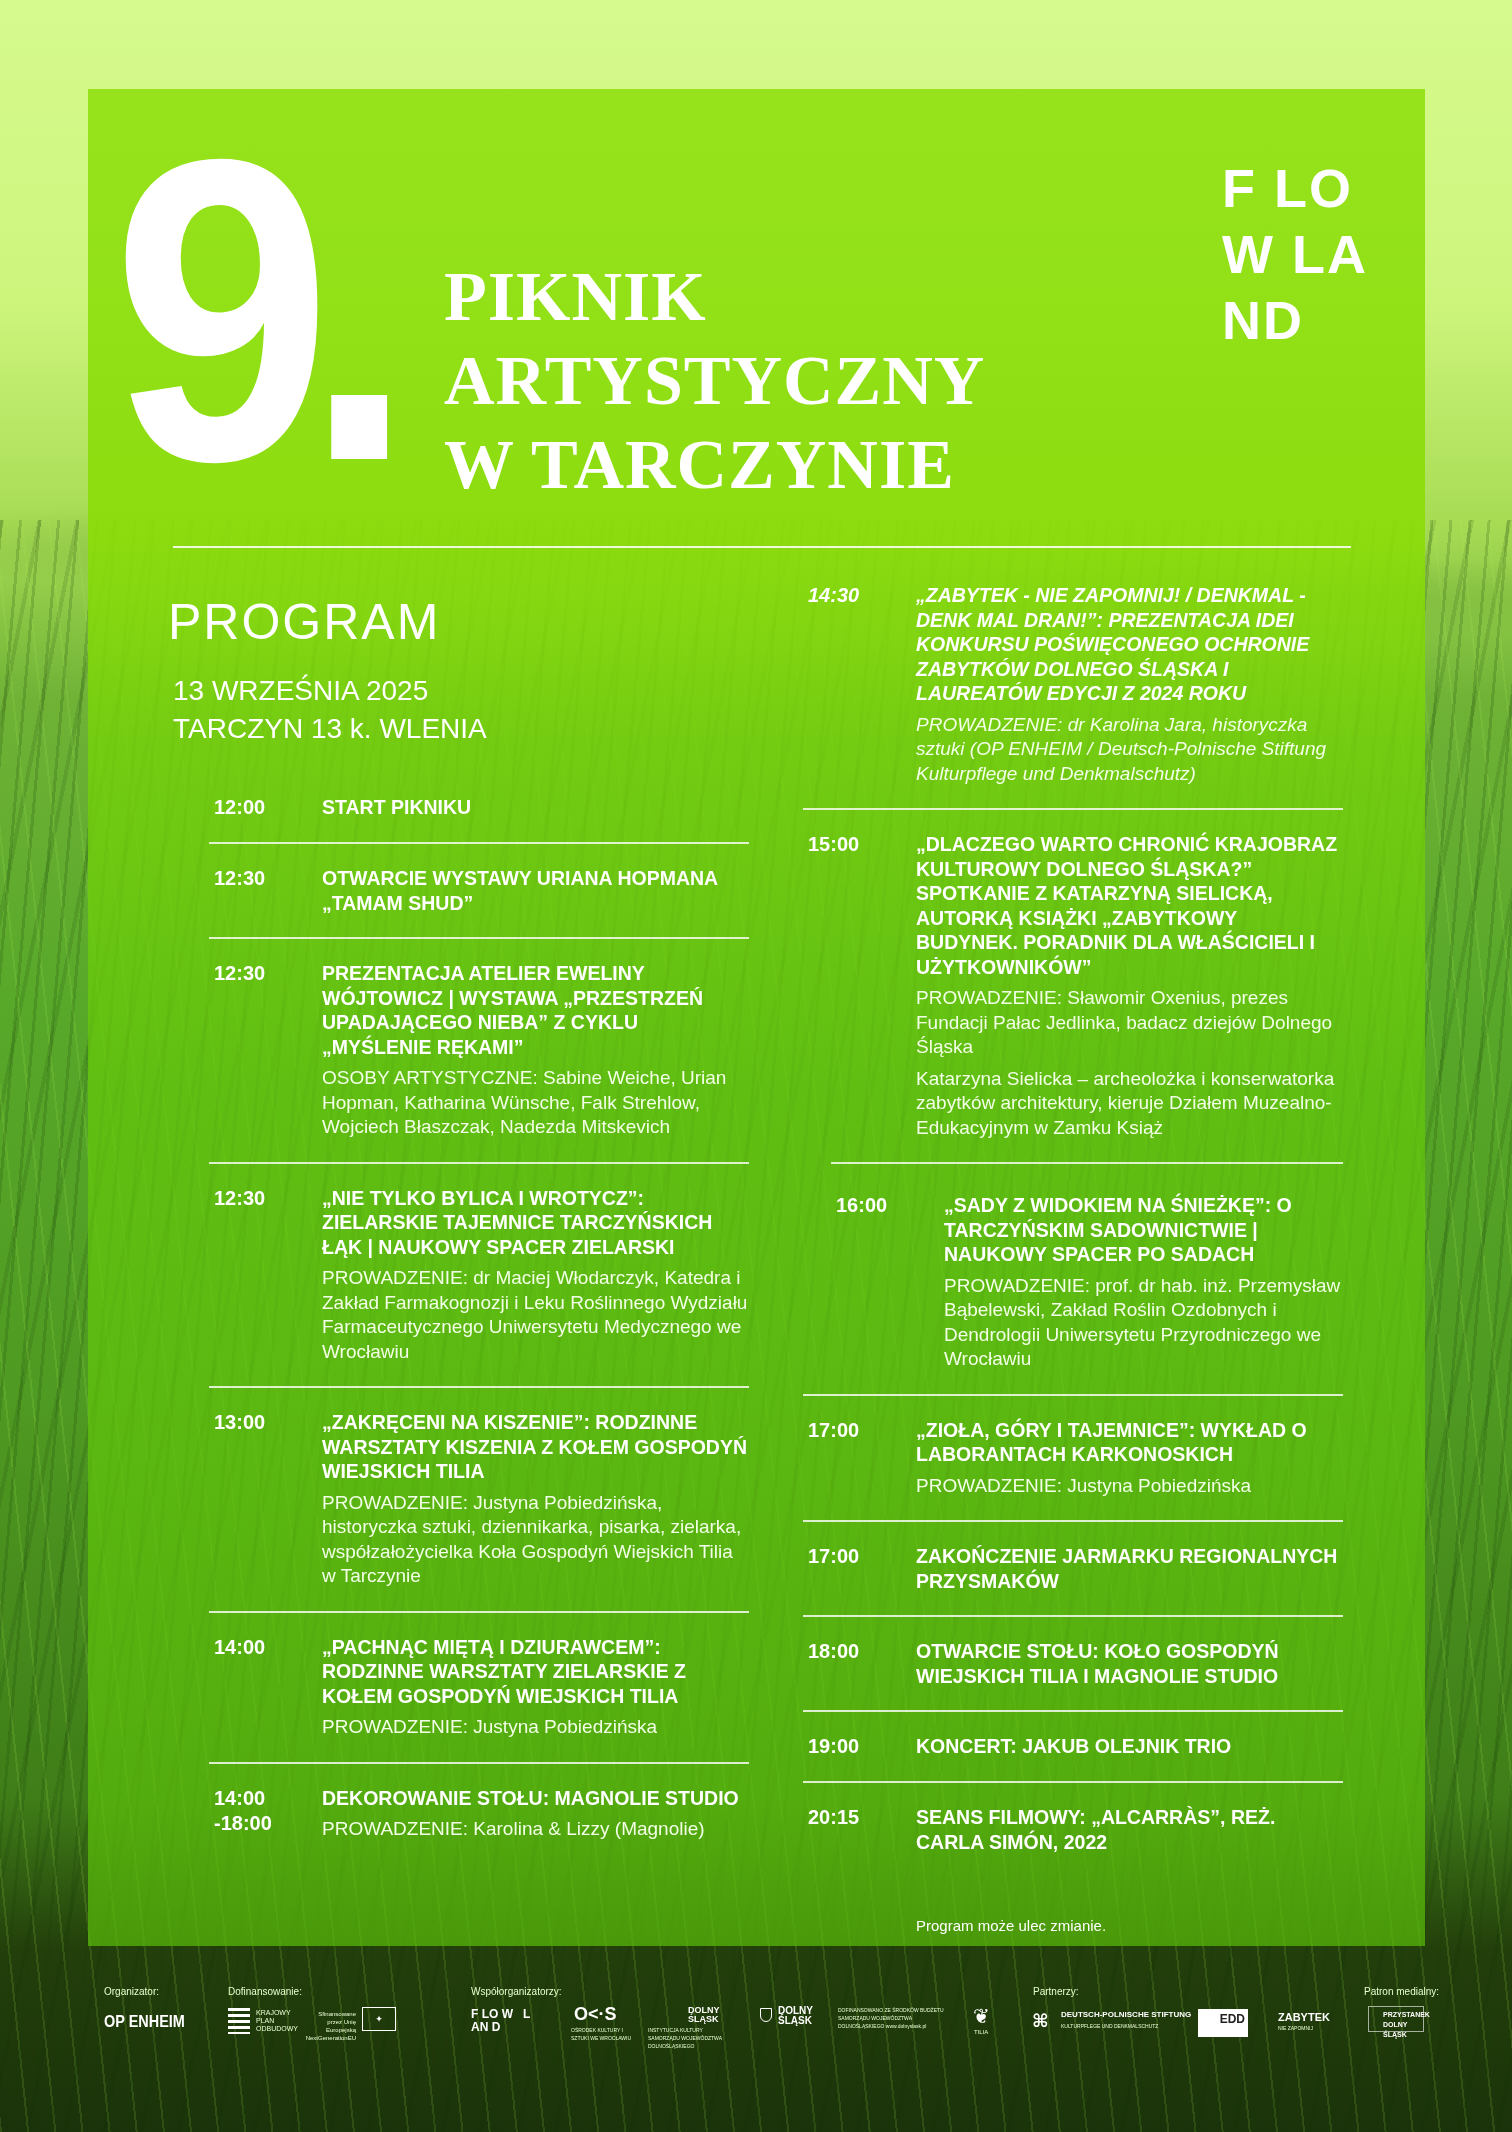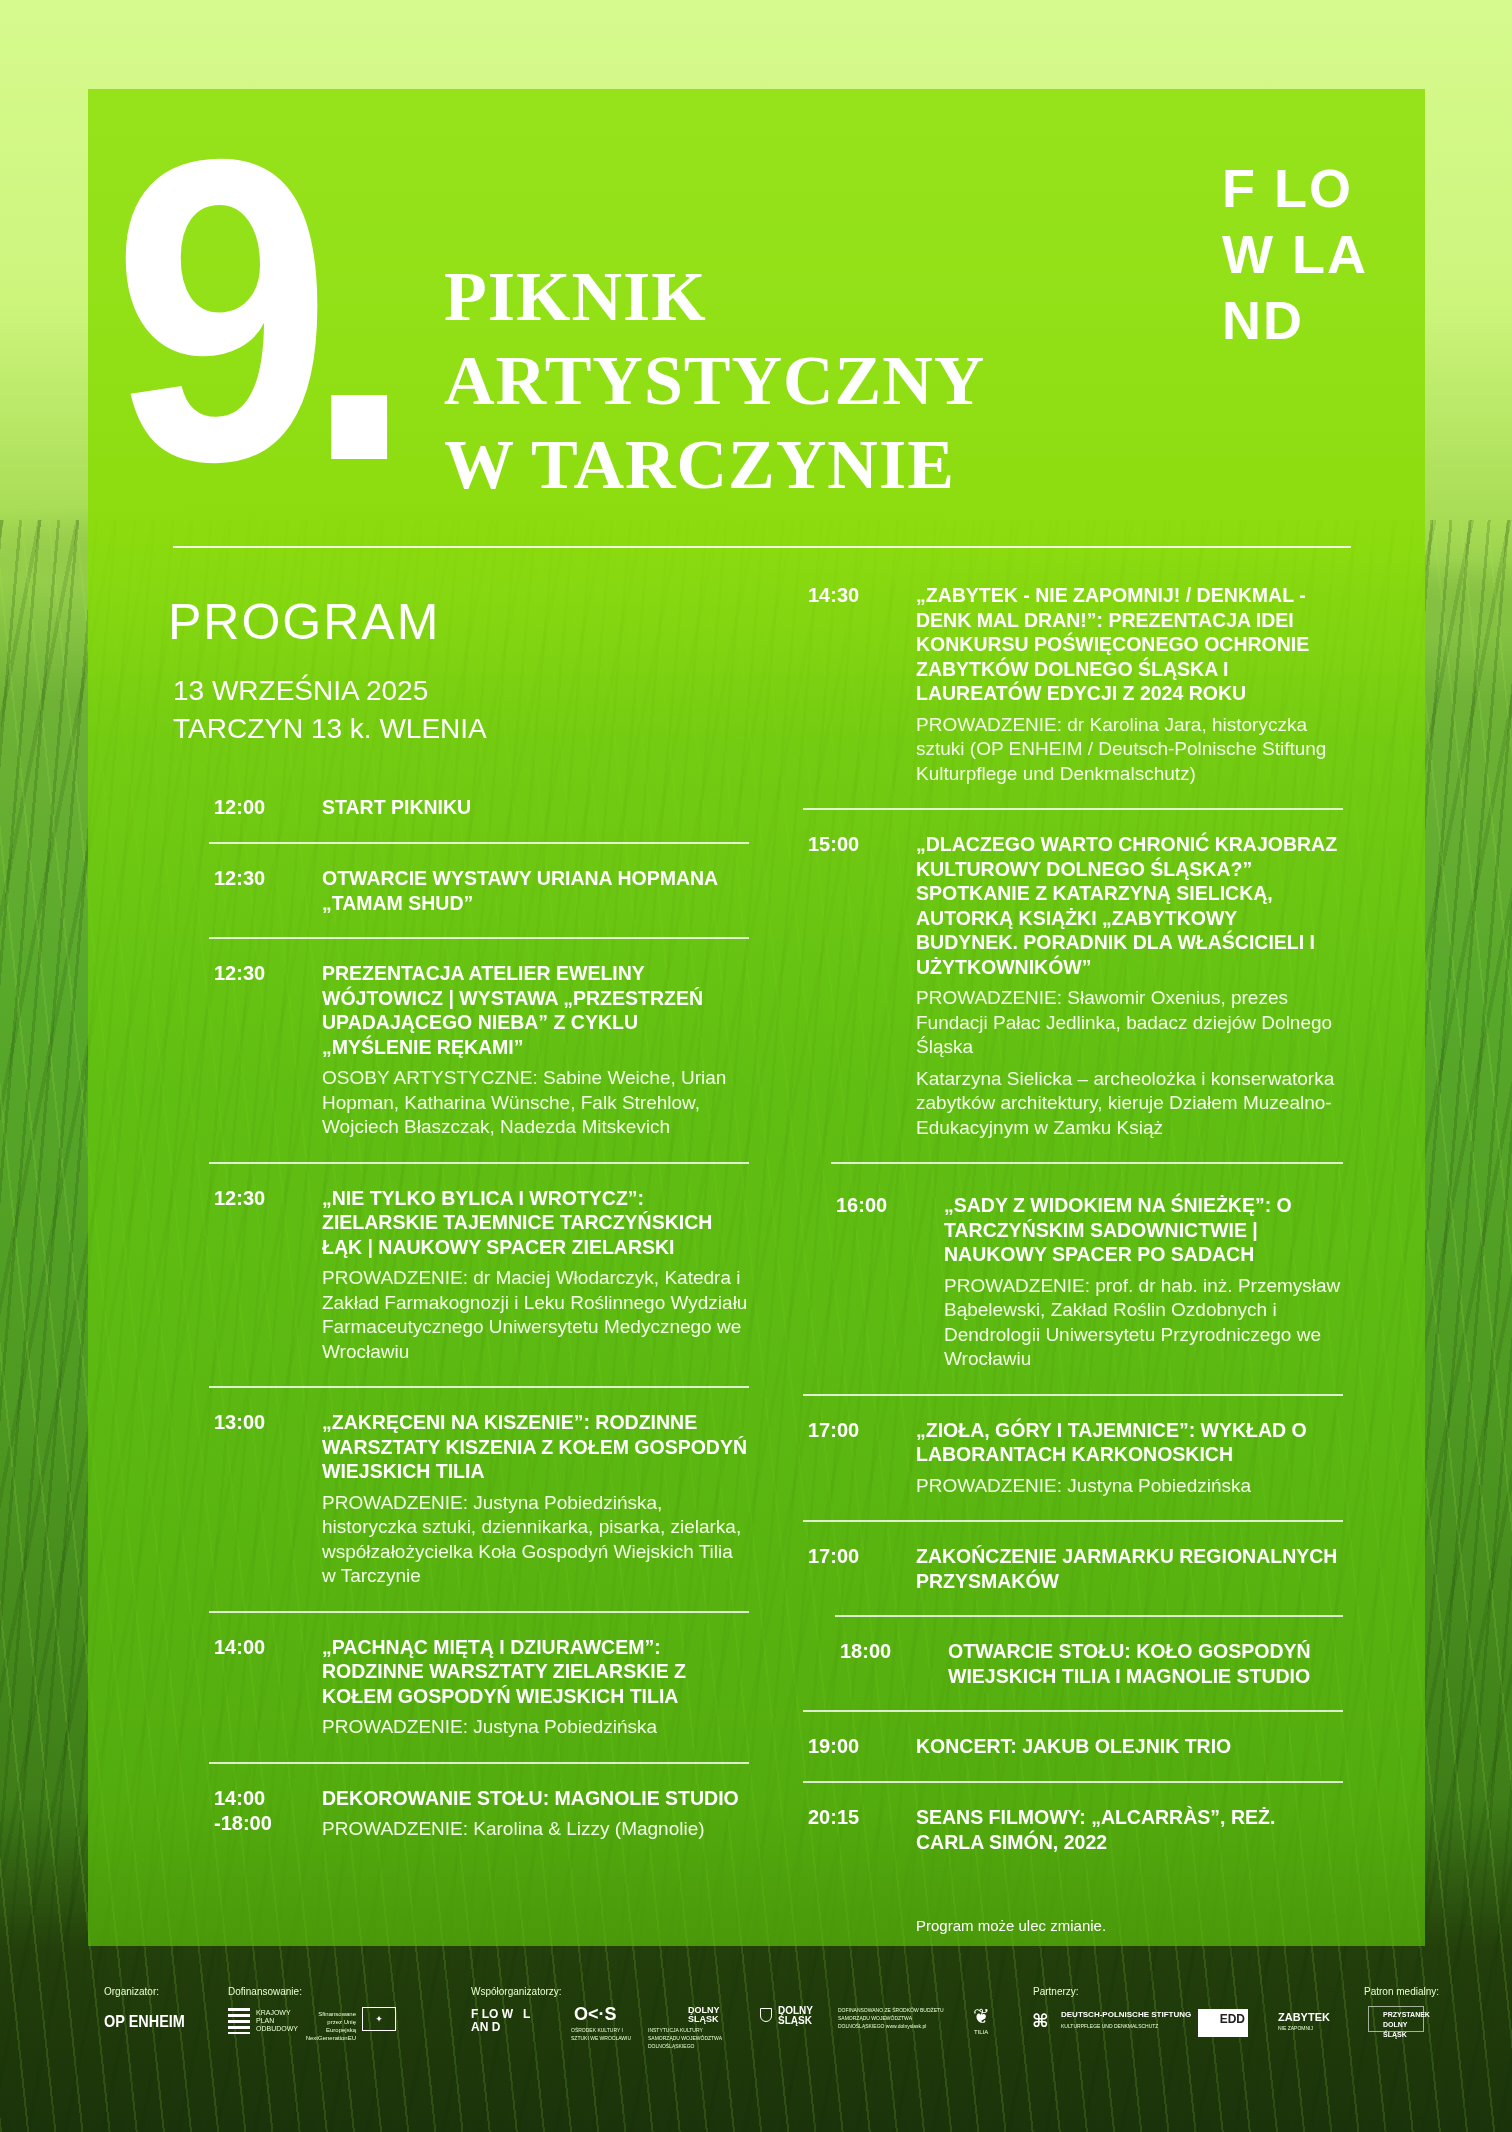--- a/index.html
+++ b/index.html
@@ -174,21 +174,21 @@
     <div class="event" style="padding-top: 22px; padding-bottom: 22px;">
       <div class="time" style="white-space: pre-line;">14:00
 -18:00</div>
       <div class="body">
         <div class="etitle">DEKOROWANIE STOŁU: MAGNOLIE STUDIO</div>
         <div class="edesc">PROWADZENIE: Karolina &amp; Lizzy (Magnolie)</div>
       </div>
     </div>
   </div>
 <div class="col col-right" id="col-right">
-    <div class="event" style="padding-top: 0px; padding-bottom: 22px;">
+    <div class="event" style="padding-top: 0px; padding-bottom: 22px; font-style: italic;">
       <div class="time">14:30</div>
       <div class="body">
         <div class="etitle">„ZABYTEK - NIE ZAPOMNIJ! / DENKMAL - DENK MAL DRAN!”: PREZENTACJA IDEI KONKURSU POŚWIĘCONEGO OCHRONIE ZABYTKÓW DOLNEGO ŚLĄSKA I LAUREATÓW EDYCJI Z 2024 ROKU</div>
         <div class="edesc">PROWADZENIE: dr Karolina Jara, historyczka sztuki (OP ENHEIM / Deutsch-Polnische Stiftung Kulturpflege und Denkmalschutz)</div>
       </div>
     </div>
     <div class="event" style="padding-top: 22px; padding-bottom: 22px;">
       <div class="time">15:00</div>
       <div class="body">
         <div class="etitle">„DLACZEGO WARTO CHRONIĆ KRAJOBRAZ KULTUROWY DOLNEGO ŚLĄSKA?” SPOTKANIE Z KATARZYNĄ SIELICKĄ, AUTORKĄ KSIĄŻKI „ZABYTKOWY BUDYNEK. PORADNIK DLA WŁAŚCICIELI I UŻYTKOWNIKÓW”</div>
@@ -209,21 +209,21 @@
         <div class="etitle">„ZIOŁA, GÓRY I TAJEMNICE”: WYKŁAD O LABORANTACH KARKONOSKICH</div>
         <div class="edesc">PROWADZENIE: Justyna Pobiedzińska</div>
       </div>
     </div>
     <div class="event" style="padding-top: 22px; padding-bottom: 22px;">
       <div class="time">17:00</div>
       <div class="body">
         <div class="etitle">ZAKOŃCZENIE JARMARKU REGIONALNYCH PRZYSMAKÓW</div>
       </div>
     </div>
-    <div class="event" style="padding-top: 22px; padding-bottom: 22px; margin-left: 32px;">
+    <div class="event" style="padding-top: 22px; padding-bottom: 22px;">
       <div class="time">18:00</div>
       <div class="body">
         <div class="etitle">OTWARCIE STOŁU: KOŁO GOSPODYŃ WIEJSKICH TILIA I MAGNOLIE STUDIO</div>
       </div>
     </div>
     <div class="event" style="padding-top: 22px; padding-bottom: 22px;">
       <div class="time">19:00</div>
       <div class="body">
         <div class="etitle">KONCERT: JAKUB OLEJNIK TRIO</div>
       </div>

